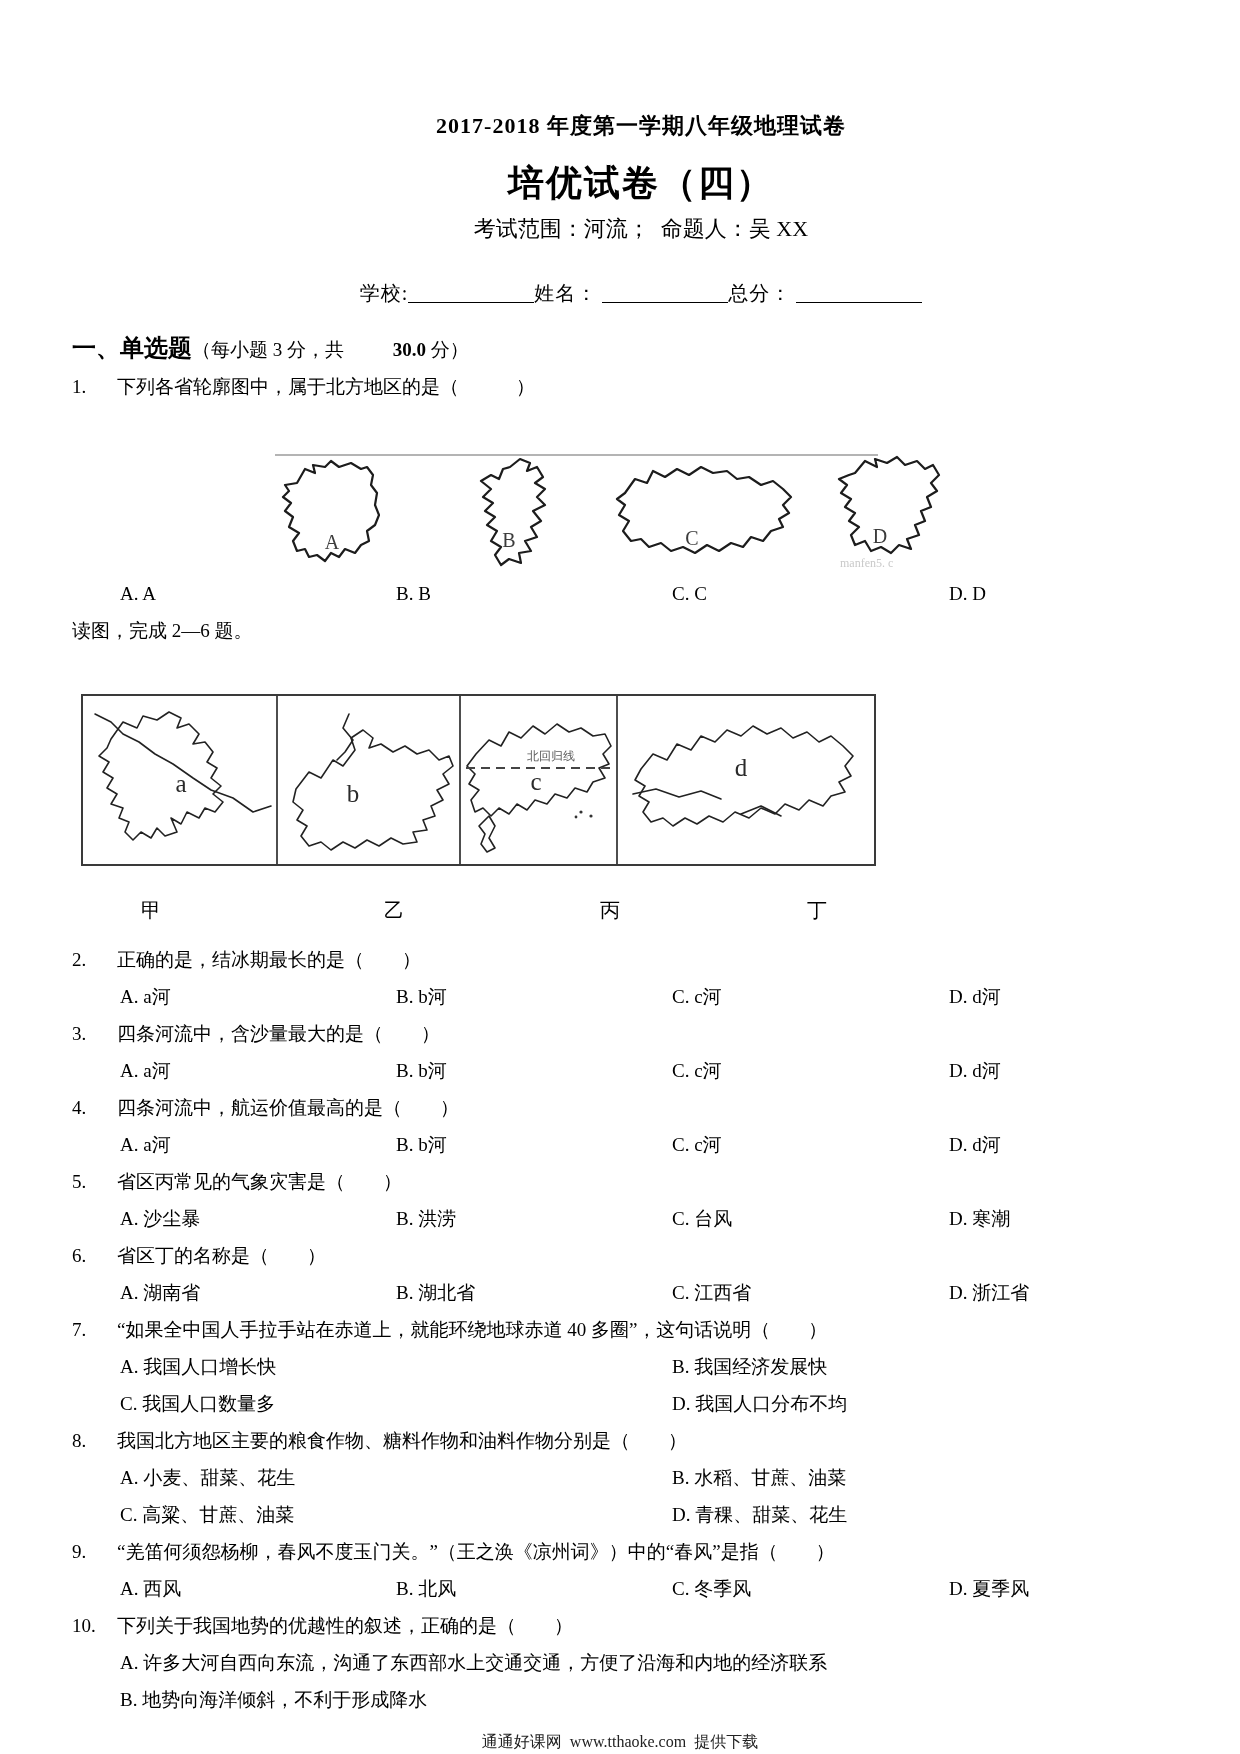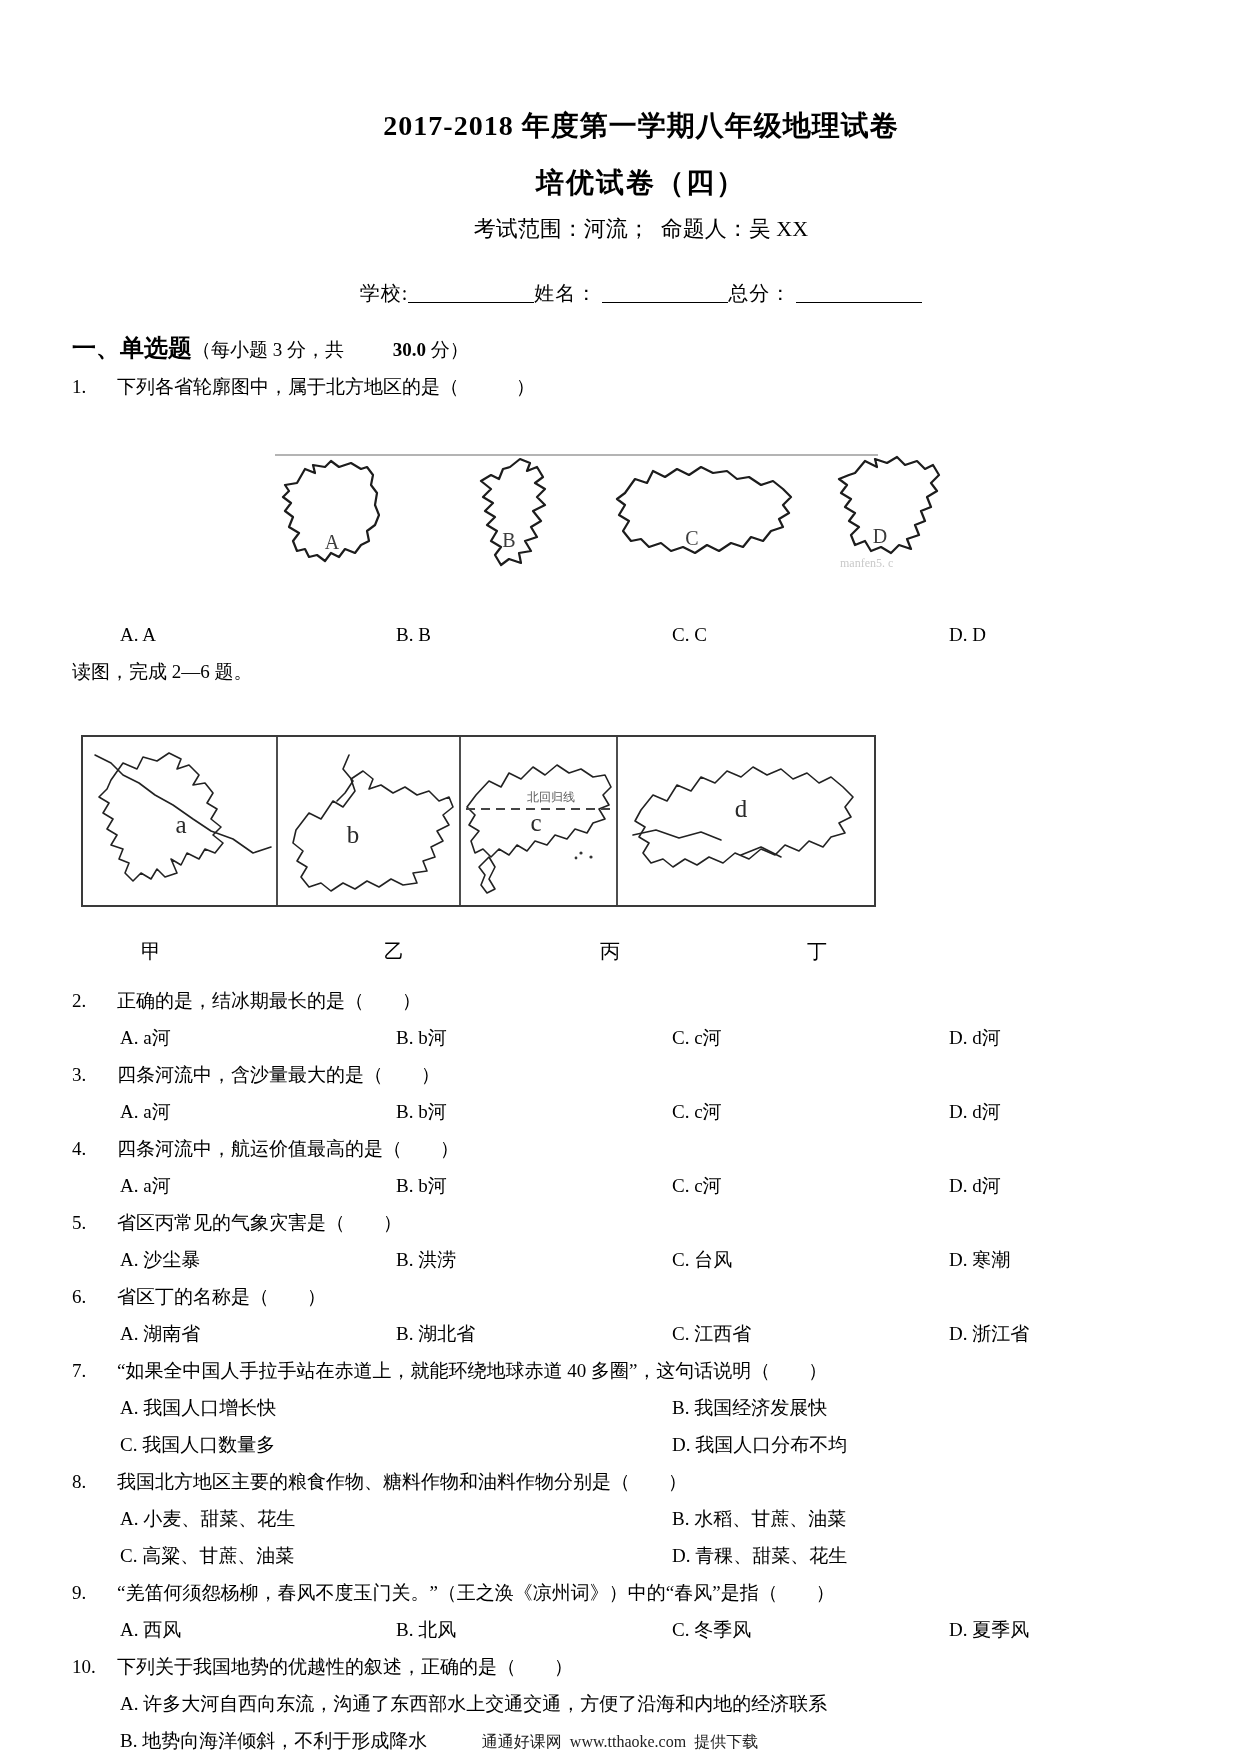--- a/index.html
+++ b/index.html
@@ -4,22 +4,22 @@
 <style>
   html,body{margin:0;padding:0;}
   body{
     width:1240px;height:1754px;background:#ffffff;color:#000;
     font-family:"Liberation Serif","DejaVu Serif",serif;
     position:relative;overflow:hidden;
   }
   .content{padding:0 30px 0 72px;}
   
   .hdr{text-align:center;padding-top:104px;}
-  .title{font-size:28px;font-weight:bold;line-height:44px;letter-spacing:1px;}
-  .subtitle{font-size:28px;font-weight:bold;line-height:38px;margin-top:16px;letter-spacing:2px;}
+  .title{font-size:22px;font-weight:bold;line-height:44px;letter-spacing:1px;}
+  .subtitle{font-size:36px;font-weight:bold;line-height:38px;margin-top:16px;letter-spacing:2px;}
   .meta{font-size:22px;line-height:26px;margin-top:14px;white-space:pre;}
   
   .info{margin-top:38px;text-align:center;font-size:20px;line-height:26px;}
   .blank{display:inline-block;width:126px;border-bottom:1.5px solid #000;height:20px;vertical-align:-3px;}
   .info .lbl{letter-spacing:1px;}
   
   .section{margin-top:24px;font-size:19px;line-height:37px;}
   .section .sec-title{font-size:24px;font-weight:bold;}
   .section .pts{font-weight:bold;margin-left:44px;}
   
@@ -29,21 +29,21 @@
   .opts{margin-left:48px;font-size:19px;line-height:37px;}
   .opts4{display:grid;grid-template-columns:276px 276px 277px auto;}
   .opts2{display:grid;grid-template-columns:552px auto;}
   .opts1{display:block;}
   
   .fig1{margin-left:203px;margin-top:48px;width:695px;height:118px;}
   .fig2{margin-left:9px;margin-top:45px;width:795px;height:172px;}
   .fig2-labels{position:relative;height:37px;margin-top:22px;font-size:20px;line-height:37px;}
   .fig2-labels span{position:absolute;top:0;}
   .intro{font-size:19px;line-height:37px;}
-  .spacer-opts1{margin-top:41px;}
+  .spacer-opts1{}
   .footer{
     position:absolute;top:1732px;left:0;width:1240px;text-align:center;
     font-size:16px;color:#222;white-space:pre;
   }
   svg text{font-family:"Liberation Serif","DejaVu Serif",serif;}
 </style>
 </head>
 <body>
 
 <div class="content">

